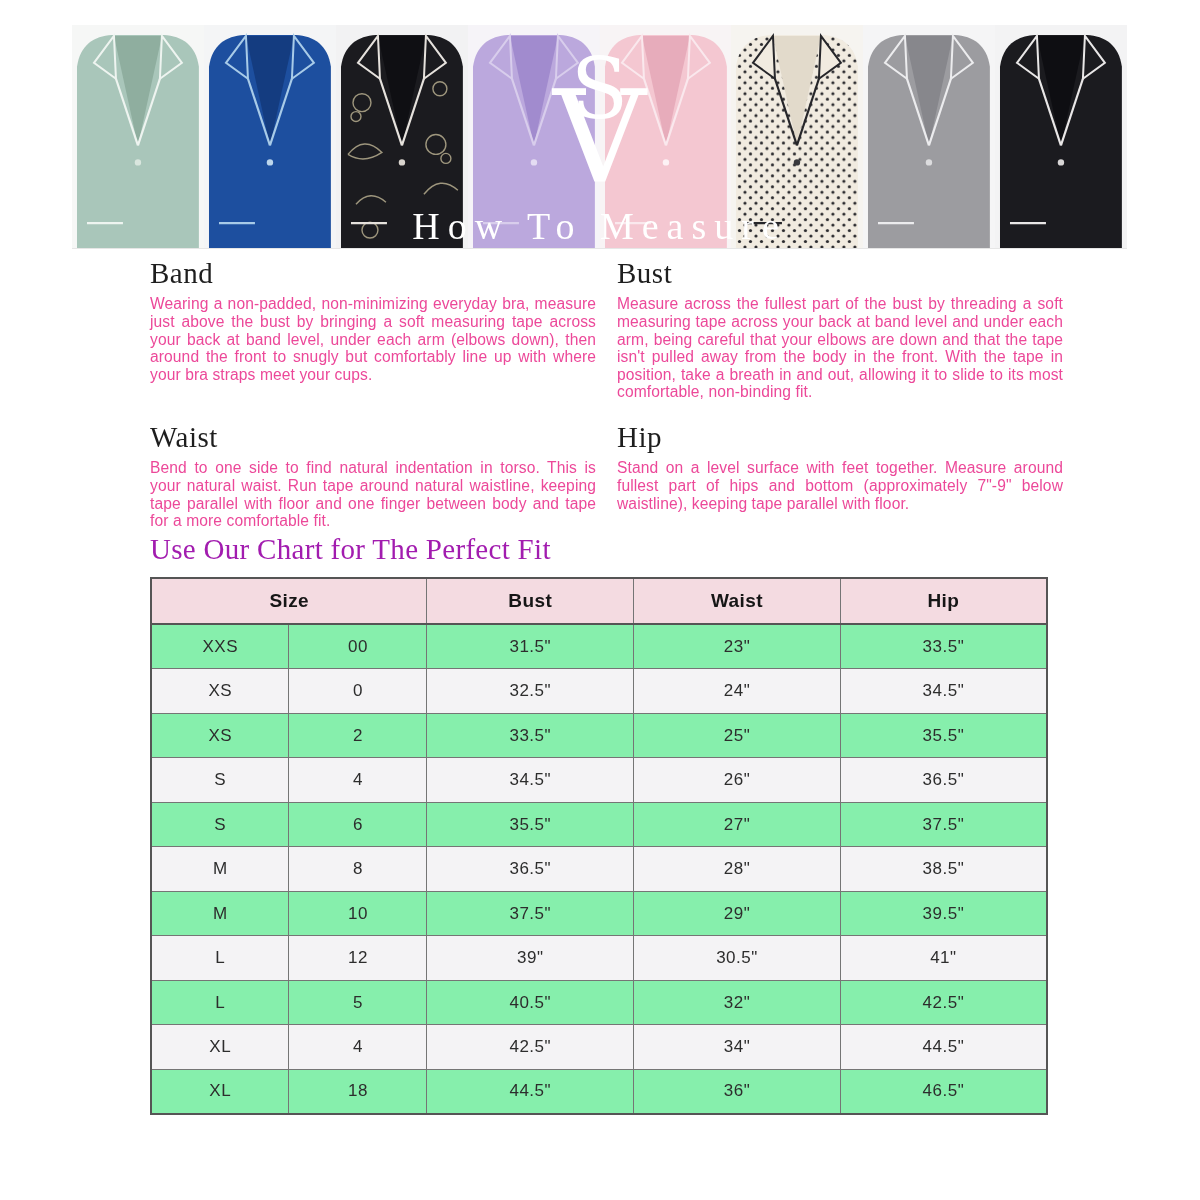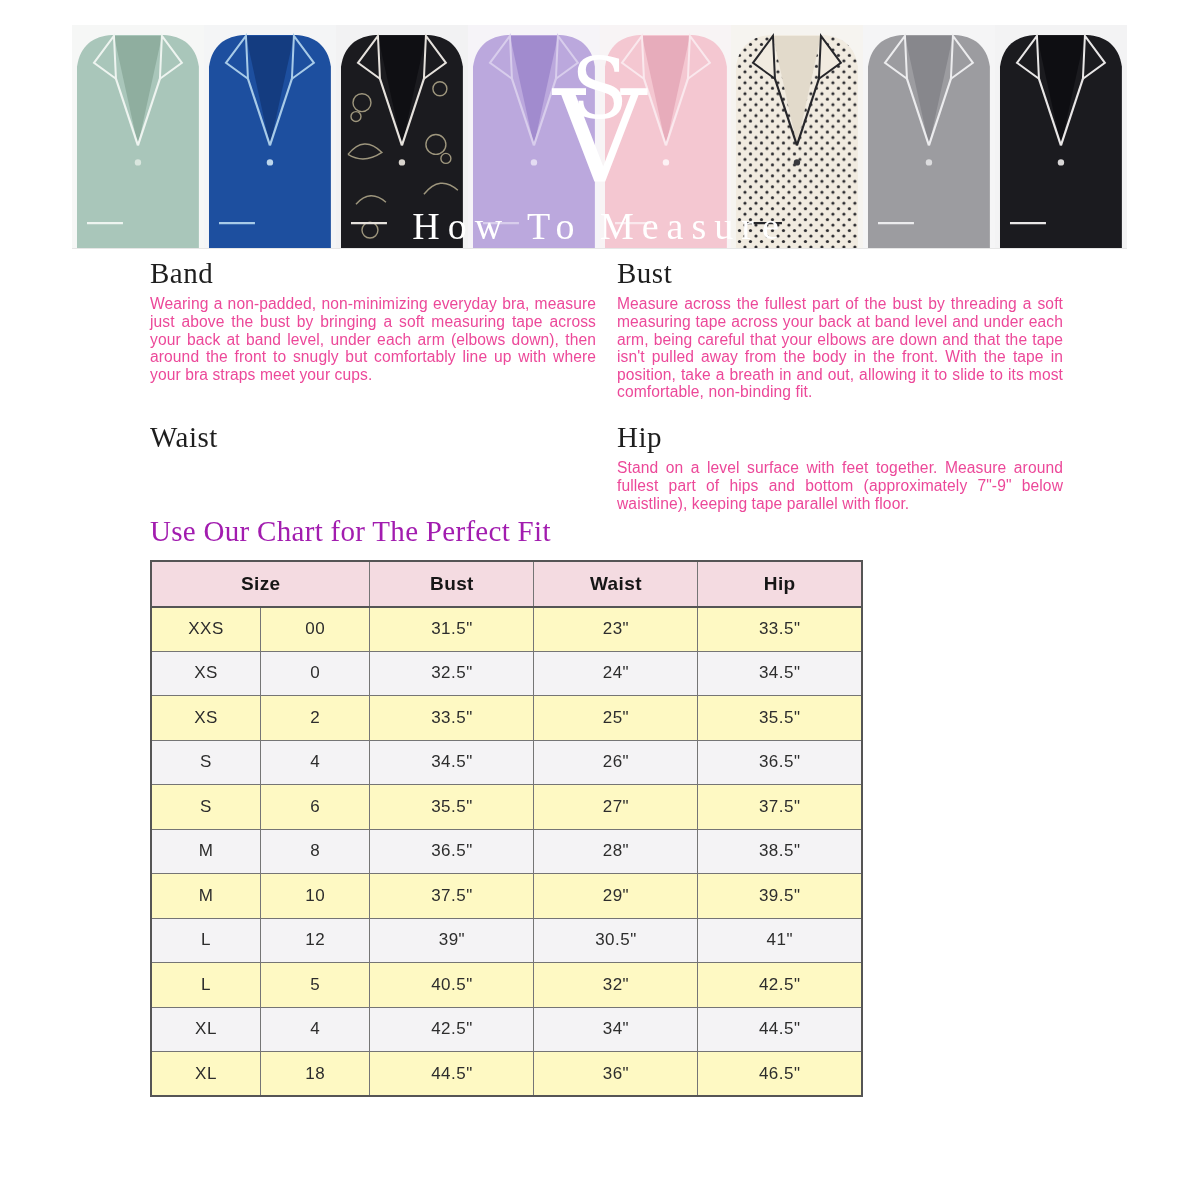--- a/index.html
+++ b/index.html
@@ -78,41 +78,41 @@
   .chart-heading {
     margin-top: 4px; margin-bottom: 13px;
     font-family: "Liberation Serif", serif;
     font-weight: normal;
     font-size: 29px; color: #a21caf;
     letter-spacing: 0.3px; line-height: 1.05;
   }
 
   
   table.size-table {
-    width: 713px;
+    width: 898px;
     border-collapse: collapse;
     table-layout: fixed;
     border: 2px solid #555555;
   }
   table.size-table th, table.size-table td {
     border: 1px solid #757575;
     text-align: center; vertical-align: middle;
   }
   table.size-table thead th {
     background: var(--table-header-bg, #f4dbe1);
     height: 46px;
     font-size: 19px; font-weight: bold; color: #161616;
     letter-spacing: 0.4px;
     border-bottom: 2px solid #555555;
   }
   table.size-table tbody td {
     height: 44.5px;
     font-size: 17px; color: #2d2d2d;
     letter-spacing: 0.5px;
-    background: #fef9c3;
+    background: #86efac;
   }
   table.size-table tbody tr:nth-child(even) td {
     background: var(--table-row-alt-bg, #f4f3f5);
   }
   col.c-size { width: 15.4%; }
   col.c-num  { width: 15.4%; }
   col.c-meas { width: 23.07%; }
 </style>
 </head>
 <body>
@@ -259,20 +259,21 @@
       <section class="measure-section">
         <h2>Band</h2>
         <p>Wearing a non-padded, non-minimizing everyday bra, measure just above the bust by bringing a soft measuring tape across your back at band level, under each arm (elbows down), then around the front to snugly but comfortably line up with where your bra straps meet your cups.</p>
       </section>
       <section class="measure-section">
         <h2>Bust</h2>
         <p>Measure across the fullest part of the bust by threading a soft measuring tape across your back at band level and under each arm, being careful that your elbows are down and that the tape isn't pulled away from the body in the front. With the tape in position, take a breath in and out, allowing it to slide to its most comfortable, non-binding fit.</p>
       </section>
       <section class="measure-section">
         <h2>Waist</h2>
+        <p>Bend to one side to find natural indentation in torso. This is your natural waist. Run tape around natural waistline, keeping tape parallel with floor and one finger between body and tape for a more comfortable fit.</p>
       </section>
       <section class="measure-section">
         <h2>Hip</h2>
         <p>Stand on a level surface with feet together. Measure around fullest part of hips and bottom (approximately 7"-9" below waistline), keeping tape parallel with floor.</p>
       </section>
     </div>
 
     <h2 class="chart-heading">Use Our Chart for The Perfect Fit</h2>
 
     <table class="size-table">

